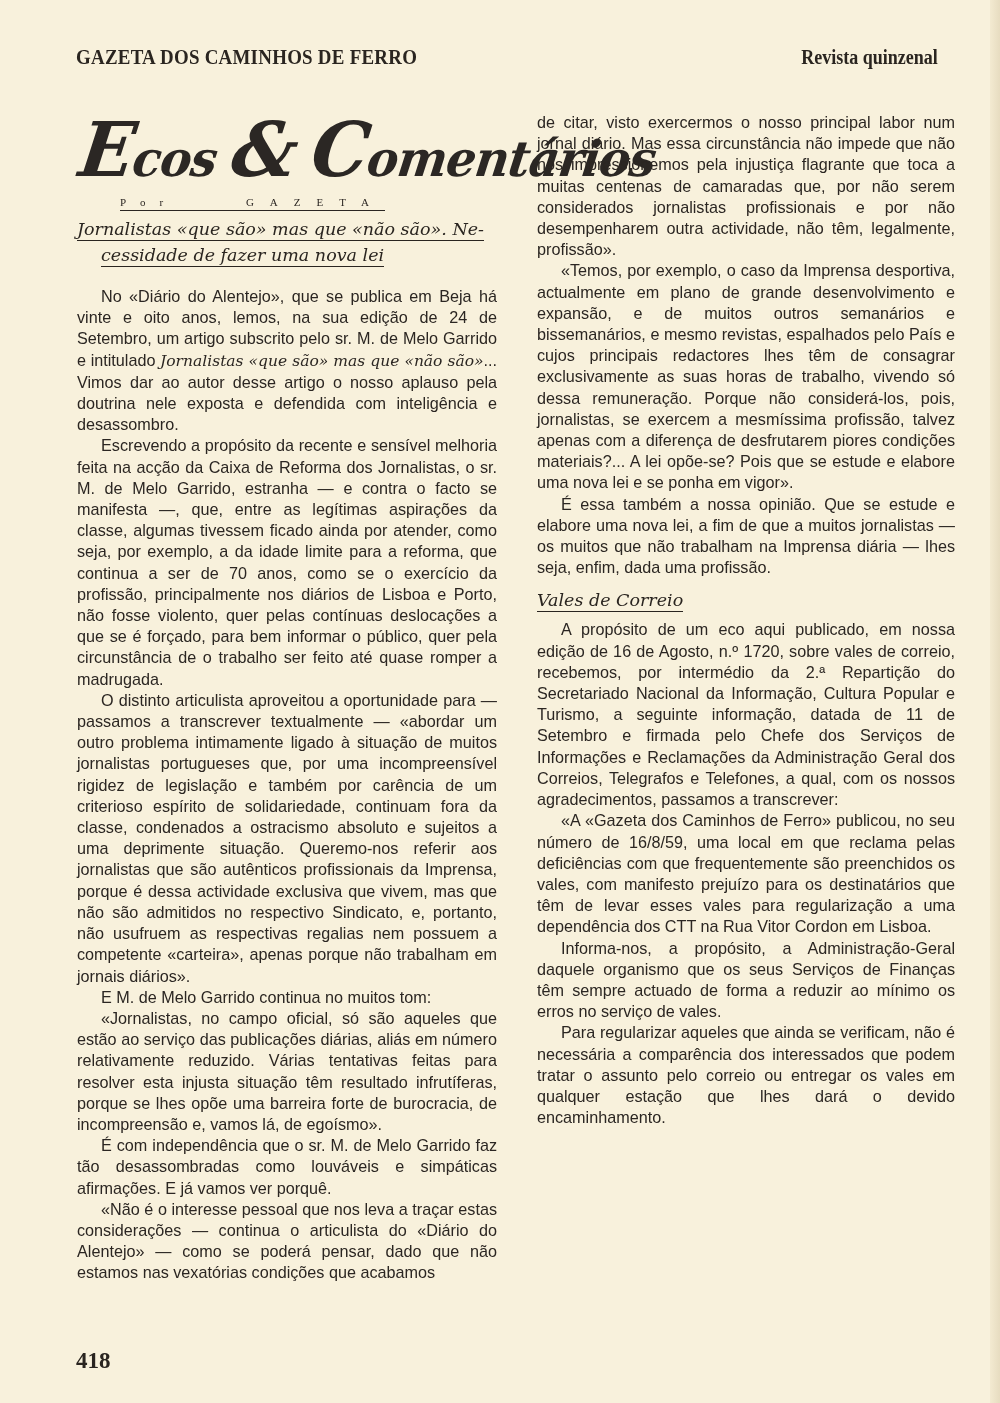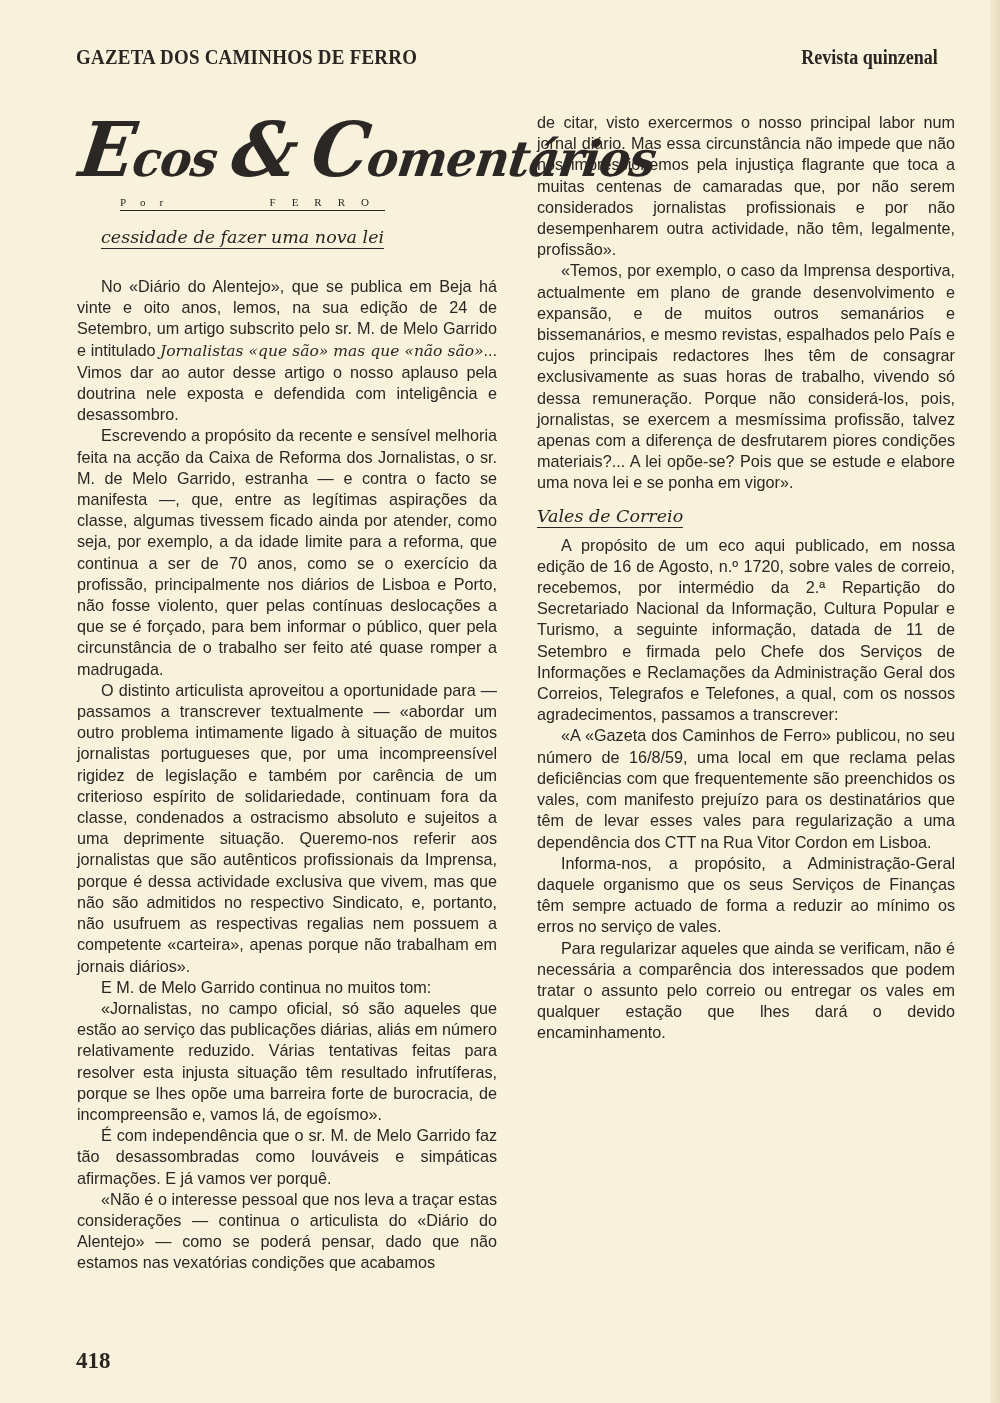--- a/index.html
+++ b/index.html
@@ -57,25 +57,25 @@
   }
   .byline span { letter-spacing: 0; }
   .section-title {
     font-family: "DejaVu Serif", serif; font-style: italic;
     font-size: 17.5px; line-height: 25px; color: #2a2520;
   }
   .section-title .ul {
     border-bottom: 1.5px solid #2a2520; padding-bottom: 1px;
   }
   .title-1 { position: absolute; left: 77px; top: 217px; width: 425px; }
-  .title-1 .line2 { padding-left: 24px; display: block; margin-top: 8px; }
+  .title-1 .line2 { padding-left: 24px; display: block; margin-top: 1px; }
   .p { margin: 0; text-indent: 24px; }
   .p.noindent { text-indent: 0; }
   .it { font-style: italic; font-family: "DejaVu Serif", serif; font-size: 15.5px; }
-  .body-left { position: absolute; left: 77px; top: 276px; width: 420px; }
+  .body-left { position: absolute; left: 77px; top: 286px; width: 420px; }
   .title-2 { margin: 10px 0 6px 0; }
   .page-number {
     position: absolute; left: 76px; top: 1348px;
     font-family: "Liberation Serif", "DejaVu Serif", serif;
     font-weight: bold; font-size: 23px; color: #2a2520;
   }
 </style>
 </head>
 <body>
 
@@ -87,40 +87,42 @@
 <div class="masthead">
   <div class="masthead-title">
     <span class="big">E</span><span>cos</span>
     <span class="big">&amp;</span>
     <span class="big">C</span><span>omentários</span>
   </div>
 </div>
 
 <div class="byline">
   <span style="letter-spacing:14px">Por</span>
-  <span style="letter-spacing:16px">FERRO</span>
+  <span style="letter-spacing:16px">GAZETA</span>
 </div>
 
 <div class="section-title title-1">
+  <span class="ul">Jornalistas «que são» mas que «não são». Ne-</span>
   <span class="line2"><span class="ul">cessidade de fazer uma nova lei</span></span>
 </div>
 
 <div class="col col-left body-left">
   <p class="p"><span>No «Diário do Alentejo», que se publica em Beja há vinte e oito anos, lemos, na sua edição de 24 de Setembro, um artigo subscrito pelo sr. M. de Melo Garrido e intitulado </span><span class="it">Jornalistas «que são» mas que «não são»</span><span>... Vimos dar ao autor desse artigo o nosso aplauso pela doutrina nele exposta e defendida com inteligência e desassombro.</span></p>
   <p class="p">Escrevendo a propósito da recente e sensível melhoria feita na acção da Caixa de Reforma dos Jornalistas, o sr. M. de Melo Garrido, estranha — e contra o facto se manifesta —, que, entre as legítimas aspirações da classe, algumas tivessem ficado ainda por atender, como seja, por exemplo, a da idade limite para a reforma, que continua a ser de 70 anos, como se o exercício da profissão, principalmente nos diários de Lisboa e Porto, não fosse violento, quer pelas contínuas deslocações a que se é forçado, para bem informar o público, quer pela circunstância de o trabalho ser feito até quase romper a madrugada.</p>
   <p class="p">O distinto articulista aproveitou a oportunidade para — passamos a transcrever textualmente — «abordar um outro problema intimamente ligado à situação de muitos jornalistas portugueses que, por uma incompreensível rigidez de legislação e também por carência de um criterioso espírito de solidariedade, continuam fora da classe, condenados a ostracismo absoluto e sujeitos a uma deprimente situação. Queremo-nos referir aos jornalistas que são autênticos profissionais da Imprensa, porque é dessa actividade exclusiva que vivem, mas que não são admitidos no respectivo Sindicato, e, portanto, não usufruem as respectivas regalias nem possuem a competente «carteira», apenas porque não trabalham em jornais diários».</p>
   <p class="p">E M. de Melo Garrido continua no muitos tom:</p>
   <p class="p">«Jornalistas, no campo oficial, só são aqueles que estão ao serviço das publicações diárias, aliás em número relativamente reduzido. Várias tentativas feitas para resolver esta injusta situação têm resultado infrutíferas, porque se lhes opõe uma barreira forte de burocracia, de incompreensão e, vamos lá, de egoísmo».</p>
   <p class="p">É com independência que o sr. M. de Melo Garrido faz tão desassombradas como louváveis e simpáticas afirmações. E já vamos ver porquê.</p>
   <p class="p">«Não é o interesse pessoal que nos leva a traçar estas considerações — continua o articulista do «Diário do Alentejo» — como se poderá pensar, dado que não estamos nas vexatórias condições que acabamos</p>
 </div>
 
 <div class="col col-right">
   <p class="p noindent">de citar, visto exercermos o nosso principal labor num jornal diário. Mas essa circunstância não impede que não nos impressionemos pela injustiça flagrante que toca a muitas centenas de camaradas que, por não serem considerados jornalistas profissionais e por não desempenharem outra actividade, não têm, legalmente, profissão».</p>
   <p class="p">«Temos, por exemplo, o caso da Imprensa desportiva, actualmente em plano de grande desenvolvimento e expansão, e de muitos outros semanários e bissemanários, e mesmo revistas, espalhados pelo País e cujos principais redactores lhes têm de consagrar exclusivamente as suas horas de trabalho, vivendo só dessa remuneração. Porque não considerá-los, pois, jornalistas, se exercem a mesmíssima profissão, talvez apenas com a diferença de desfrutarem piores condições materiais?... A lei opõe-se? Pois que se estude e elabore uma nova lei e se ponha em vigor».</p>
+  <p class="p">É essa também a nossa opinião. Que se estude e elabore uma nova lei, a fim de que a muitos jornalistas — os muitos que não trabalham na Imprensa diária — lhes seja, enfim, dada uma profissão.</p>
 
   <div class="section-title title-2">
     <span class="ul">Vales de Correio</span>
   </div>
 
   <p class="p">A propósito de um eco aqui publicado, em nossa edição de 16 de Agosto, n.º 1720, sobre vales de correio, recebemos, por intermédio da 2.ª Repartição do Secretariado Nacional da Informação, Cultura Popular e Turismo, a seguinte informação, datada de 11 de Setembro e firmada pelo Chefe dos Serviços de Informações e Reclamações da Administração Geral dos Correios, Telegrafos e Telefones, a qual, com os nossos agradecimentos, passamos a transcrever:</p>
   <p class="p">«A «Gazeta dos Caminhos de Ferro» publicou, no seu número de 16/8/59, uma local em que reclama pelas deficiências com que frequentemente são preenchidos os vales, com manifesto prejuízo para os destinatários que têm de levar esses vales para regularização a uma dependência dos CTT na Rua Vitor Cordon em Lisboa.</p>
   <p class="p">Informa-nos, a propósito, a Administração-Geral daquele organismo que os seus Serviços de Finanças têm sempre actuado de forma a reduzir ao mínimo os erros no serviço de vales.</p>
   <p class="p">Para regularizar aqueles que ainda se verificam, não é necessária a comparência dos interessados que podem tratar o assunto pelo correio ou entregar os vales em qualquer estação que lhes dará o devido encaminhamento.</p>
 </div>

